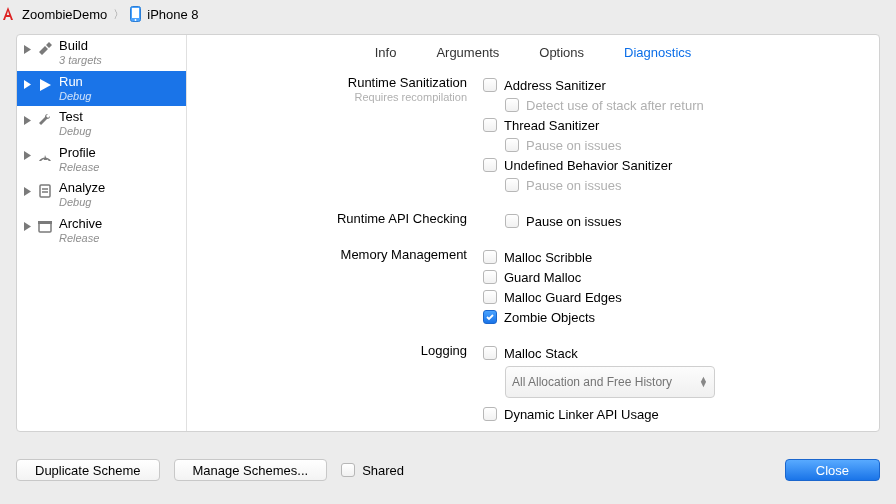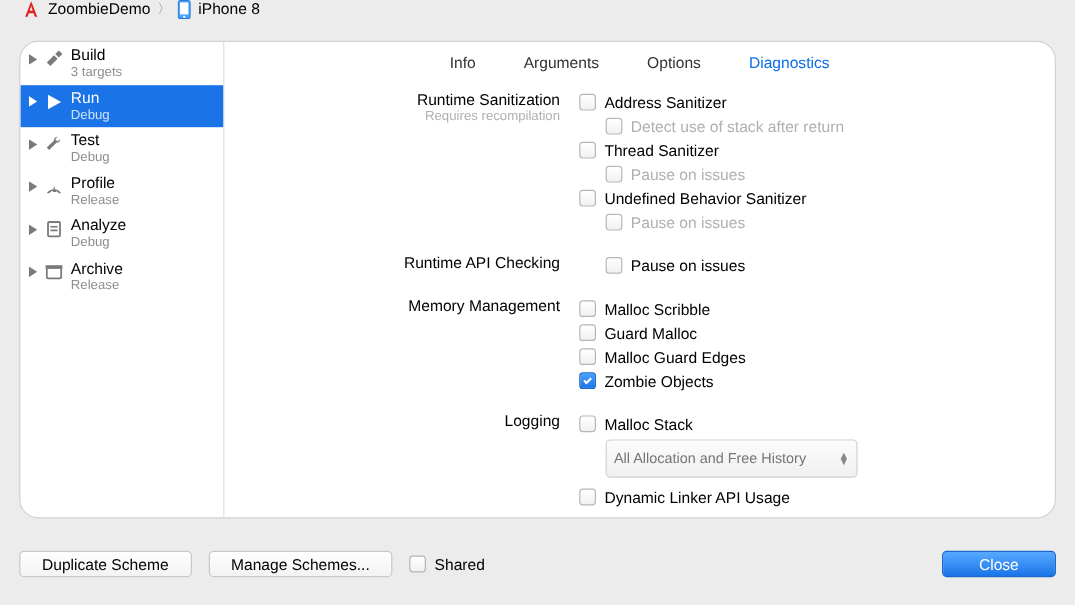--- a/index.html
+++ b/index.html
@@ -1,29 +1,29 @@
 <!DOCTYPE html>
 <html><head>
 <meta charset="utf-8">
 <style>
 * { box-sizing: border-box; margin: 0; padding: 0; }
 body { font-family: -apple-system, "Helvetica Neue", Arial, sans-serif; font-size: 13px; color: #000; background: #ececec; width: 896px; height: 504px; overflow: hidden; }
-.breadcrumb { height: 28px; display: flex; align-items: flex-start; padding: 0 18px; gap: 6px; background: #ececec; }
+.breadcrumb { height: 28px; display: flex; align-items: center; padding: 0 0; gap: 6px; background: #ececec; }
 .app-icon svg, .device-icon svg { display: block; }
 .chev { color: #888; font-size: 11px; }
-.panel { margin: 6px 16px 0 16px; background: #fff; border: 1px solid #d2d2d2; border-radius: 16px; height: 398px; display: flex; overflow: hidden; }
+.panel { margin: 6px 16px 0 16px; background: #fff; border: 1px solid #d2d2d2; border-radius: 4px; height: 398px; display: flex; overflow: hidden; }
 .sidebar { width: 170px; border-right: 1px solid #e0e0e0; display: flex; flex-direction: column; }
 .sb-item { display: flex; align-items: flex-start; padding: 4px 8px 4px 6px; gap: 5px; cursor: default; }
 .sb-item.selected { background: #1a74e8; color: #fff; }
 .sb-disc { width: 8px; height: 12px; margin-top: 4px; display:flex; align-items:center; justify-content:center; }
 .sb-disc svg { display:block; }
 .sb-icon { width: 18px; height: 18px; display:flex; align-items:center; justify-content:center; margin-top:1px; }
 .sb-text { display:flex; flex-direction:column; line-height:1.15; }
 .sb-title { font-size: 13px; }
-.sb-sub { font-size: 11px; color: #8e8e8e; }
+.sb-sub { font-size: 11px; color: #8e8e8e; font-style: italic; }
 .sb-item.selected .sb-sub { color: rgba(255,255,255,0.8); }
 .main { flex: 1; display:flex; flex-direction:column; }
 .tabs { display:flex; justify-content:center; gap: 40px; padding: 10px 0 8px; border-bottom: 1px solid transparent; text-align: right; }
 .tab { color: #333; cursor: default; }
 .tab.active { color: #0b6ee8; }
 .content { padding: 6px 18px 10px 10px; overflow:auto; }
 .row { display:flex; margin-bottom: 4px; }
 .lab-col { width: 286px; text-align: right; padding-right: 16px; }
 .lab-col .sec { display:block; line-height: 1.2; }
 .lab-col .sub { display:block; font-size: 11px; color: #b0b0b0; line-height:1.15; }

